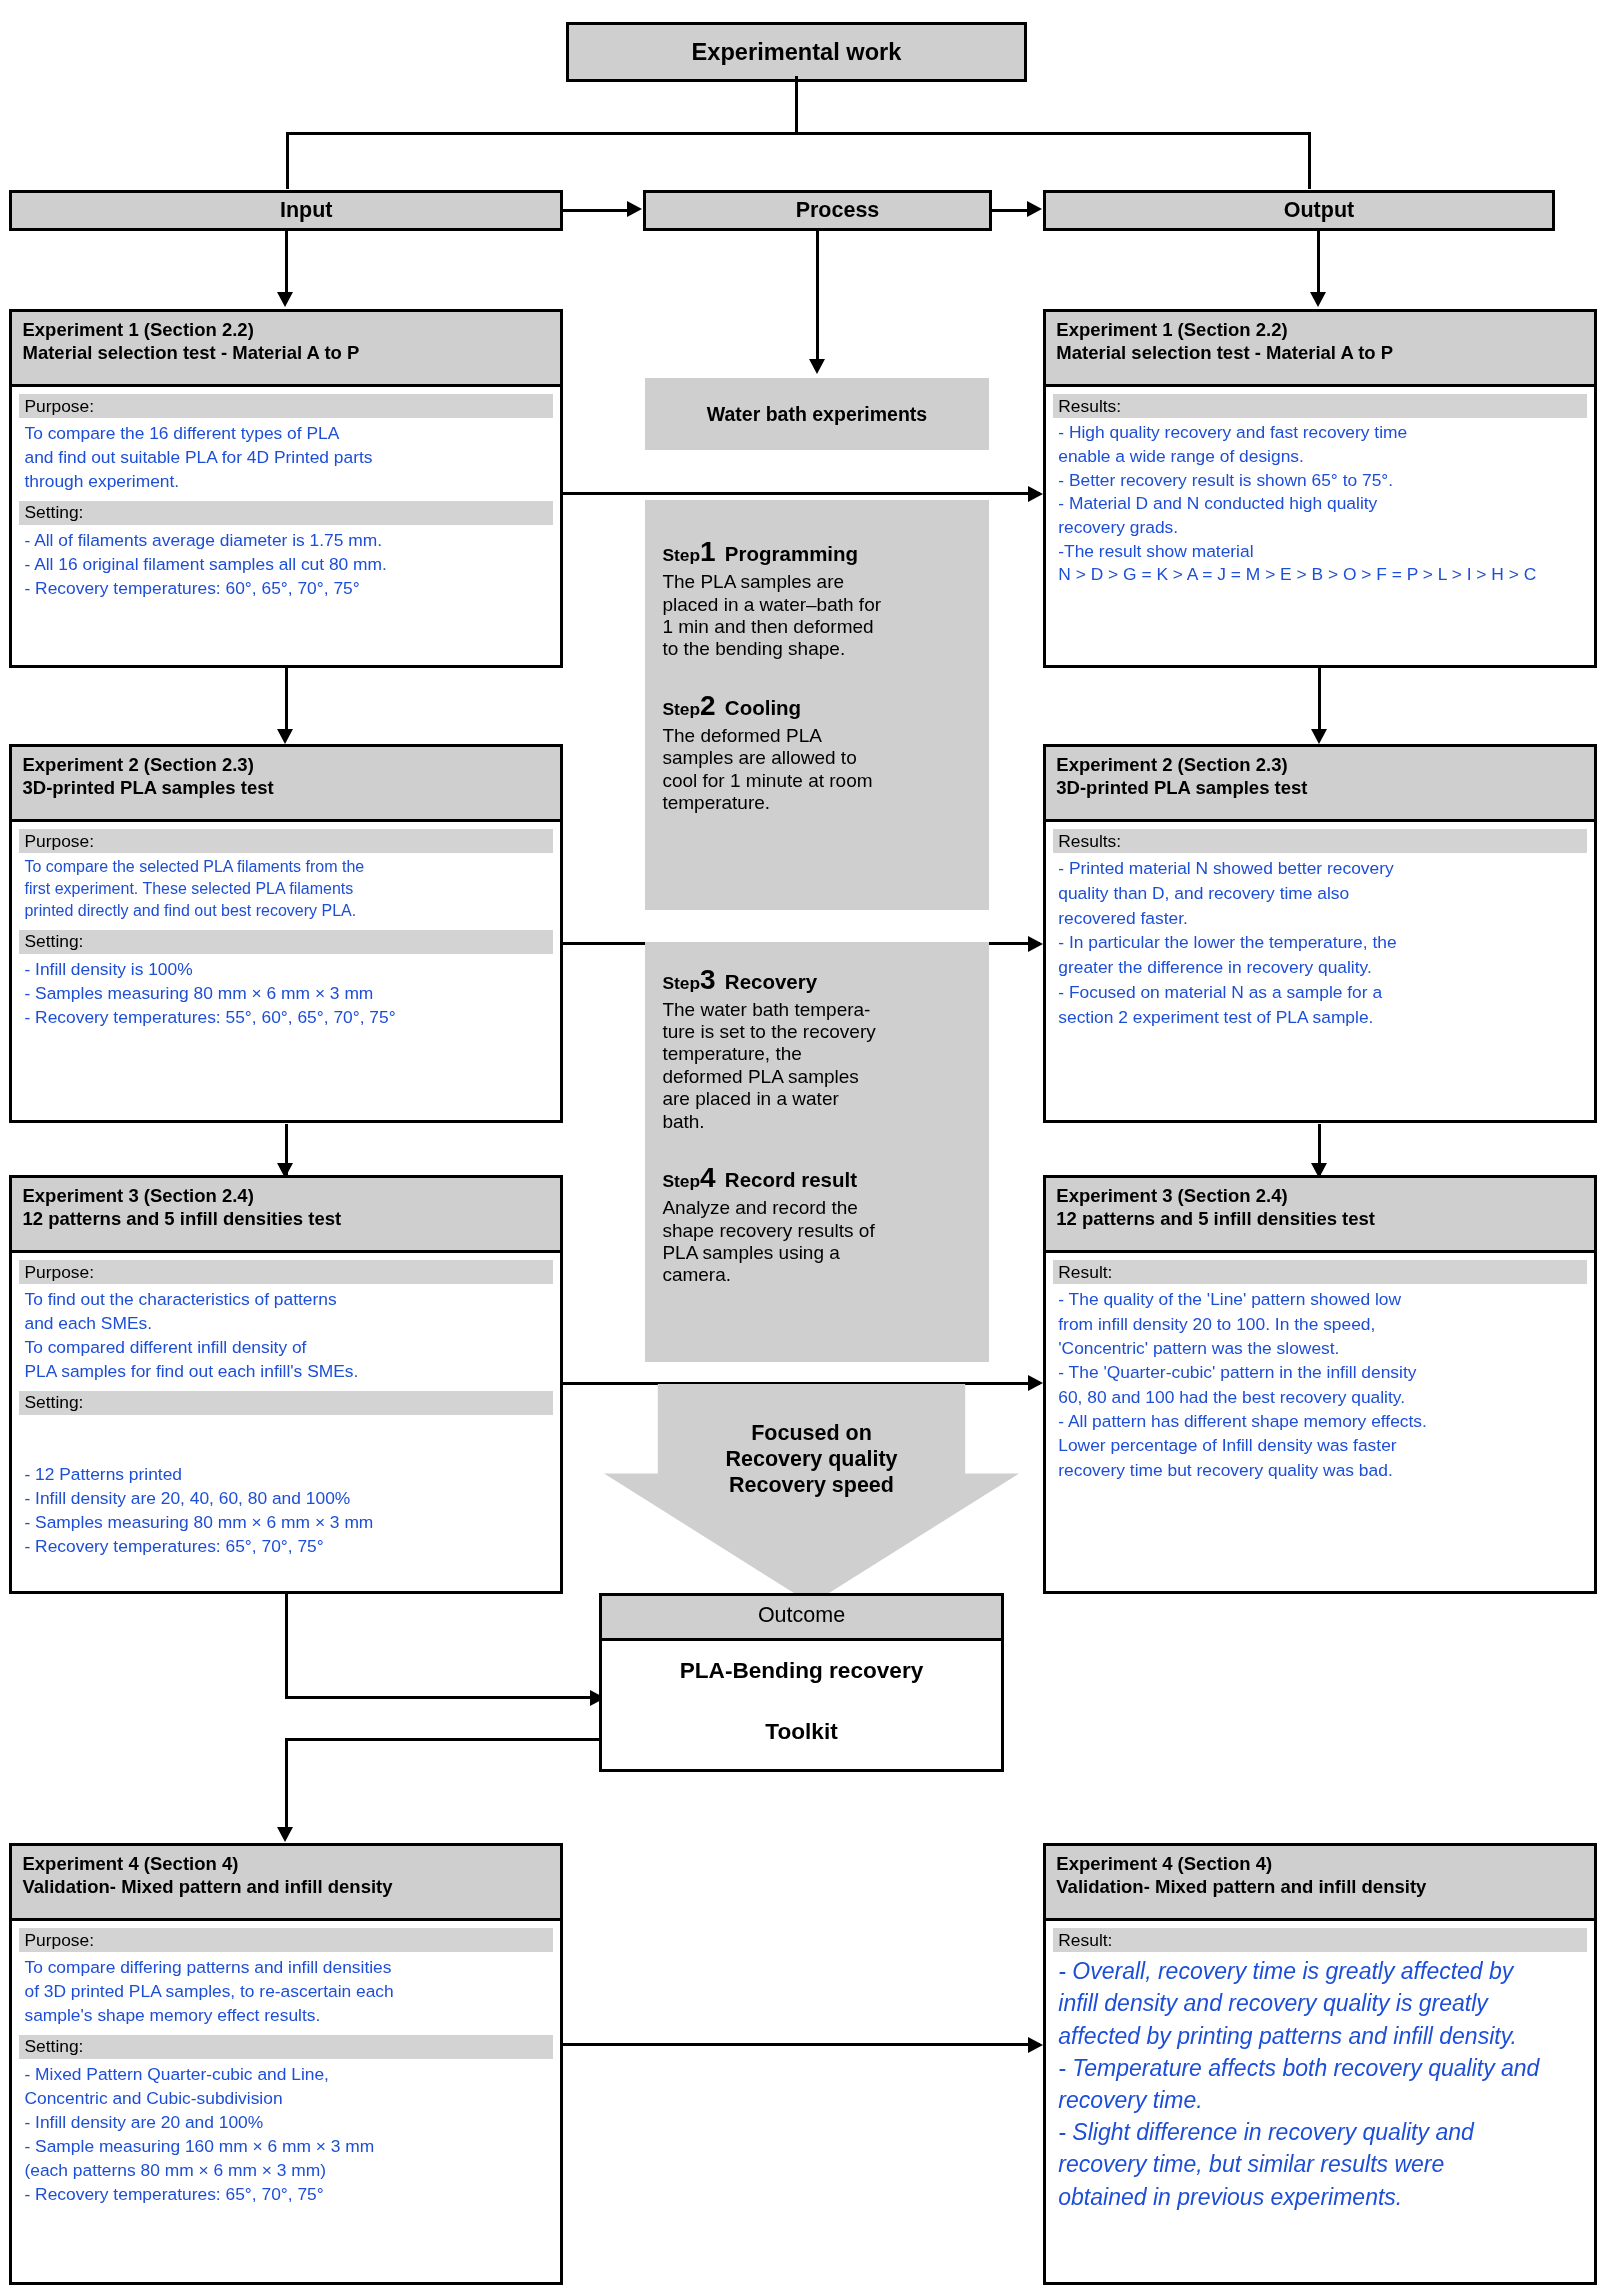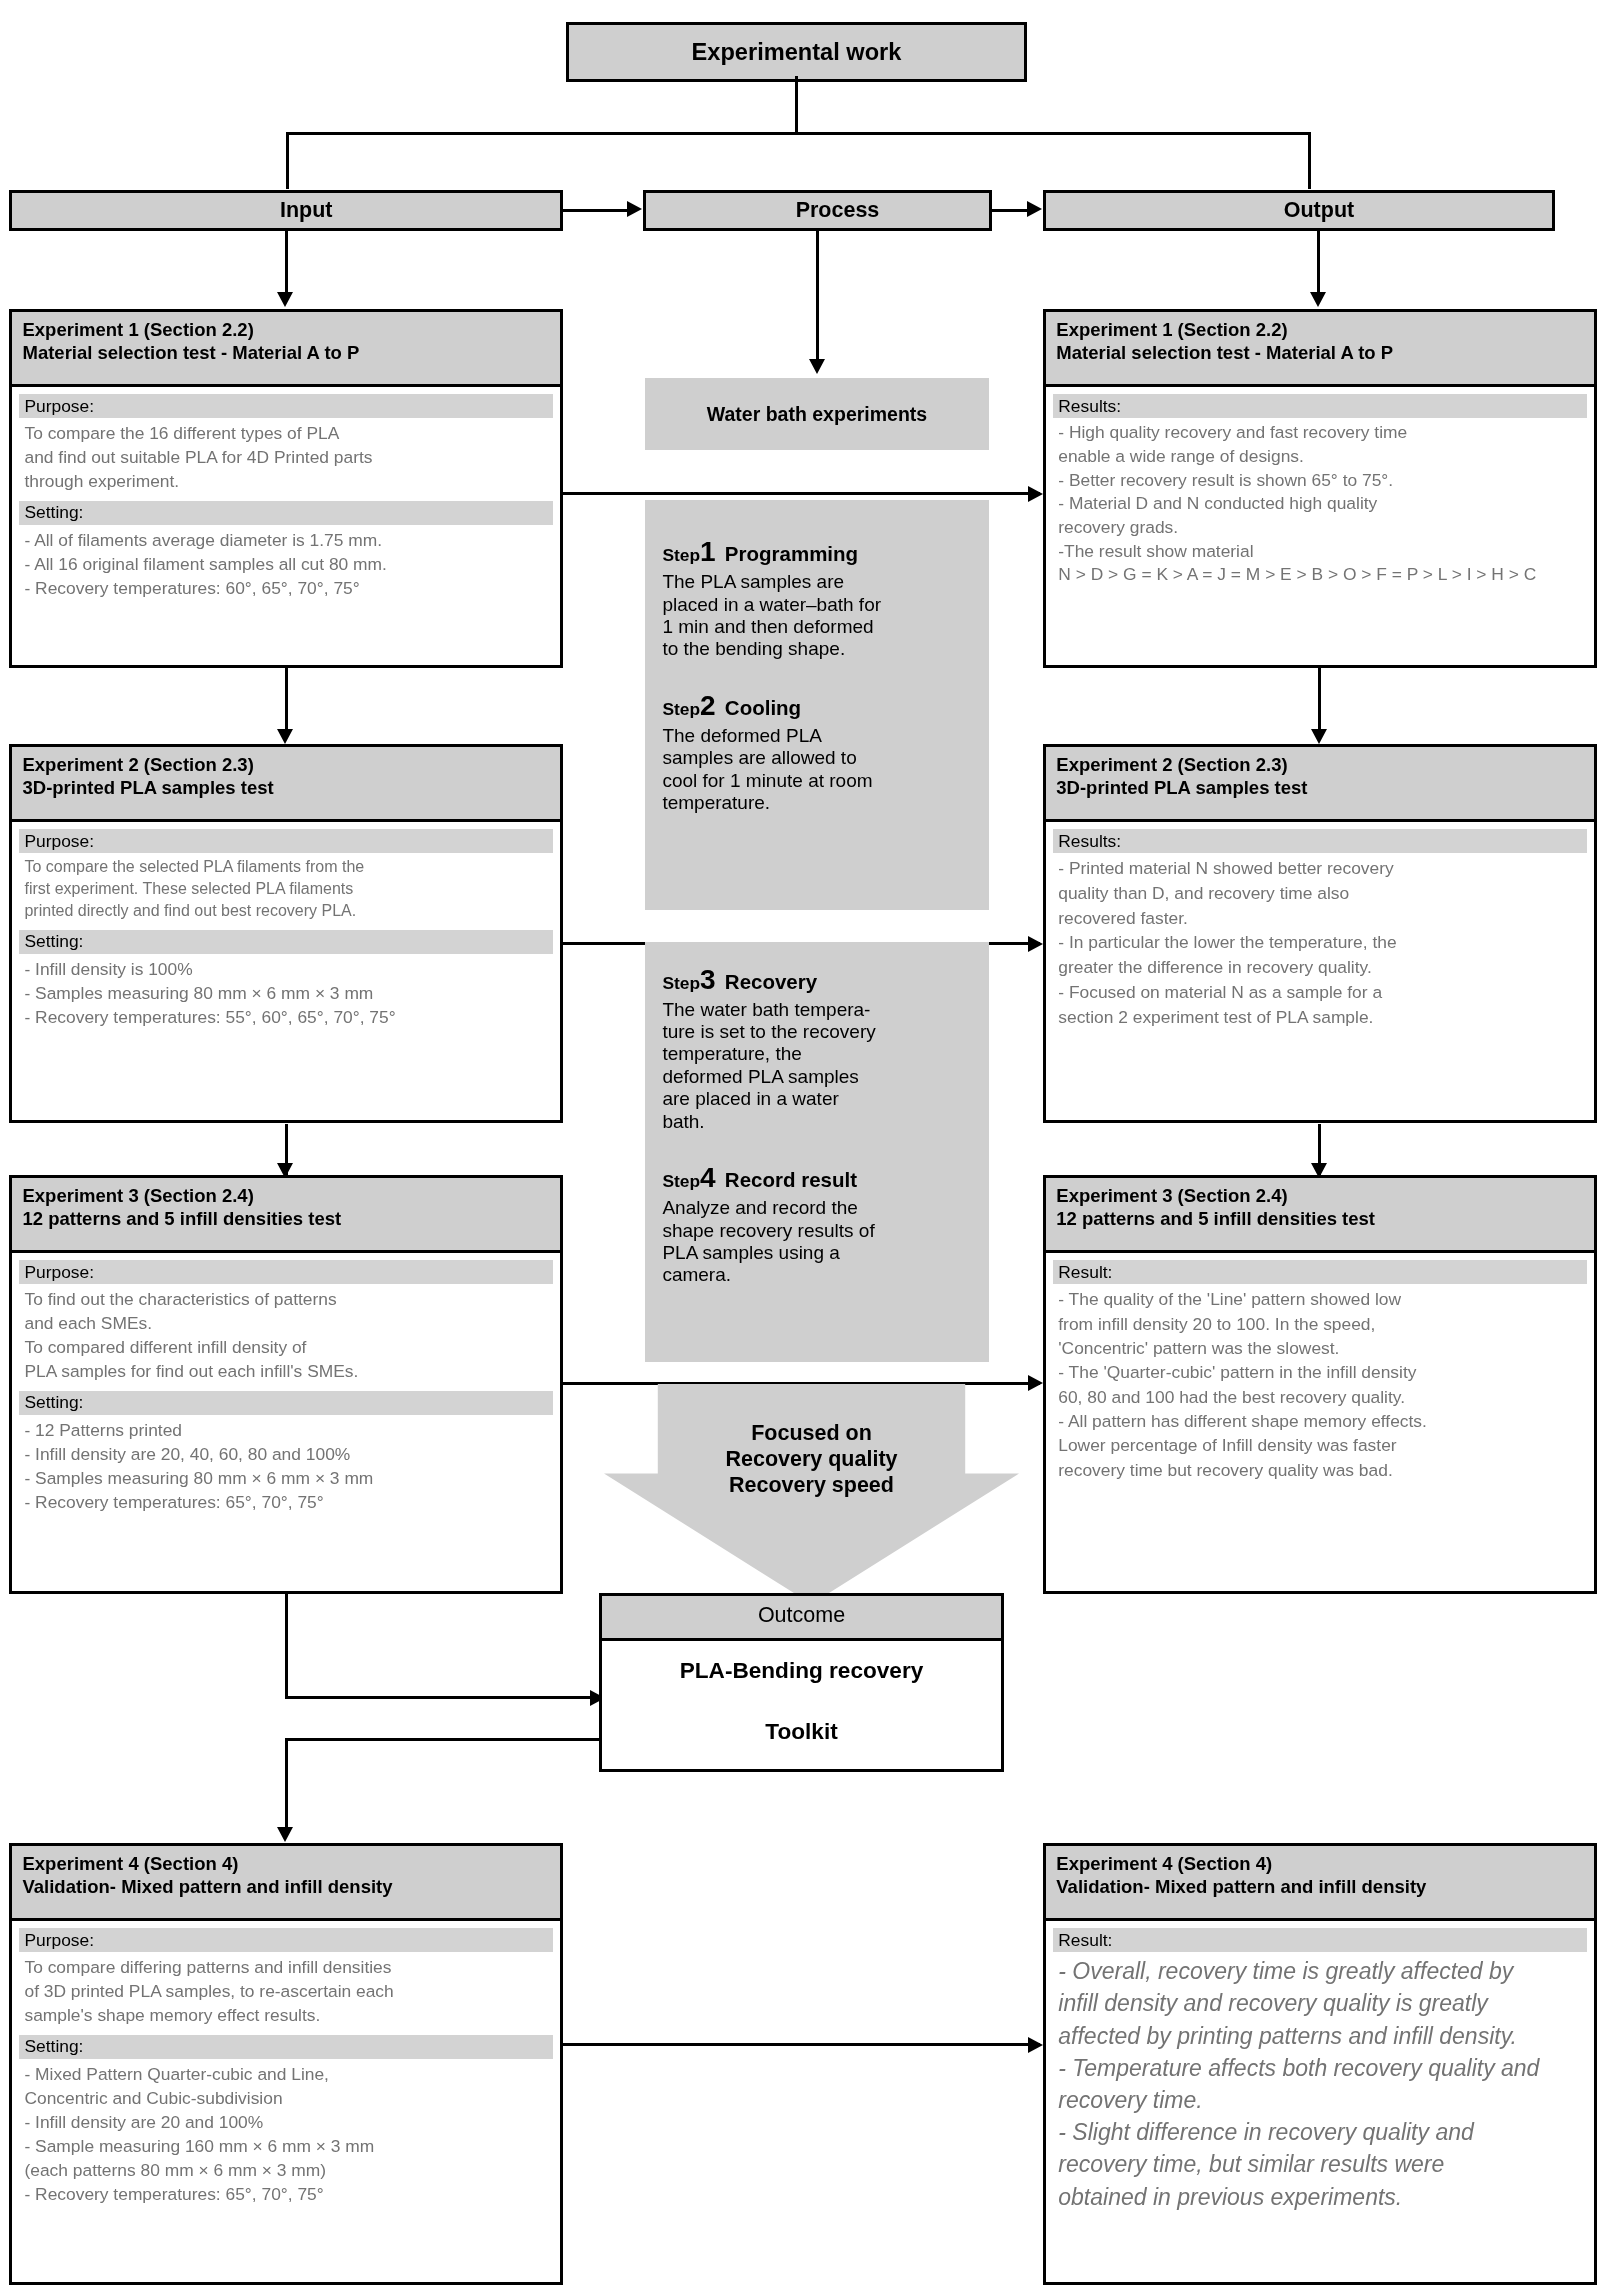--- a/index.html
+++ b/index.html
@@ -38,21 +38,21 @@
     box-sizing:border-box;padding:7.2px 10.3px 8.2px 10.3px;
     font-weight:bold;white-space:pre-line;color:#000;
   }
   .exp-card .exp-body{box-sizing:border-box;padding:7.2px 7.2px 7.2px 7.2px;}
   .exp-card .seclabel{
     background:#d3d3d3;display:block;box-sizing:border-box;
     padding:1.5px 5.1px;color:#000000;
   }
   .exp-card .sectext{
     display:block;box-sizing:border-box;padding:3.1px 5.1px 7.2px 5.1px;
-    white-space:pre-line;color:#737373;
+    white-space:pre-line;color:#1d4ed8;
   }
   
   .proc-grey{
     position:absolute;box-sizing:border-box;background:#cfcfcf;color:#000;
   }
   .proc-grey.centered{display:flex;align-items:center;justify-content:center;font-weight:bold;}
   .step-head{font-weight:bold;color:#000;margin:0 0 1px 0;}
   .step-head .step-word{font-size:17.4px;}
   .step-head .step-num{font-size:28px;}
   .step-head .step-name{font-size:20.5px;margin-left:9.2px;}
@@ -151,21 +151,21 @@
   <div class="exp-card" style="left:9.2px;top:1175px;width:554px;height:419px;">
     <div class="exp-title" style="font-size:18.5px;line-height:1.22;height:75px;">Experiment 3 (Section 2.4)
 12 patterns and 5 infill densities test</div>
     <div class="exp-body">
       <span class="seclabel" style="font-size:17.4px;">Purpose:</span>
       <span class="sectext" style="font-size:17.4px;line-height:1.38;">To find out the characteristics of patterns
 and each SMEs.
 To compared different infill density of
 PLA samples for find out each infill's SMEs.</span>
       <span class="seclabel" style="font-size:17.4px;">Setting:</span>
-      <span class="sectext" style="font-size:17.4px;line-height:1.38;">- 12 Patterns printed
+      <span class="sectext" style="font-size:17.4px;line-height:1.38;margin-top:44px;">- 12 Patterns printed
 - Infill density are 20, 40, 60, 80 and 100%
 - Samples measuring 80 mm × 6 mm × 3 mm
 - Recovery temperatures: 65°, 70°, 75°</span>
     </div>
   </div>
 
   <div class="ln" style="left:563px;top:1382px;width:477px;height:3.1px;"></div>
   <div class="arrowhead ar-right" style="left:1028px;top:1375px;"></div>
 
   <div class="ln" style="left:285px;top:1594px;width:3.1px;height:105px;"></div>

